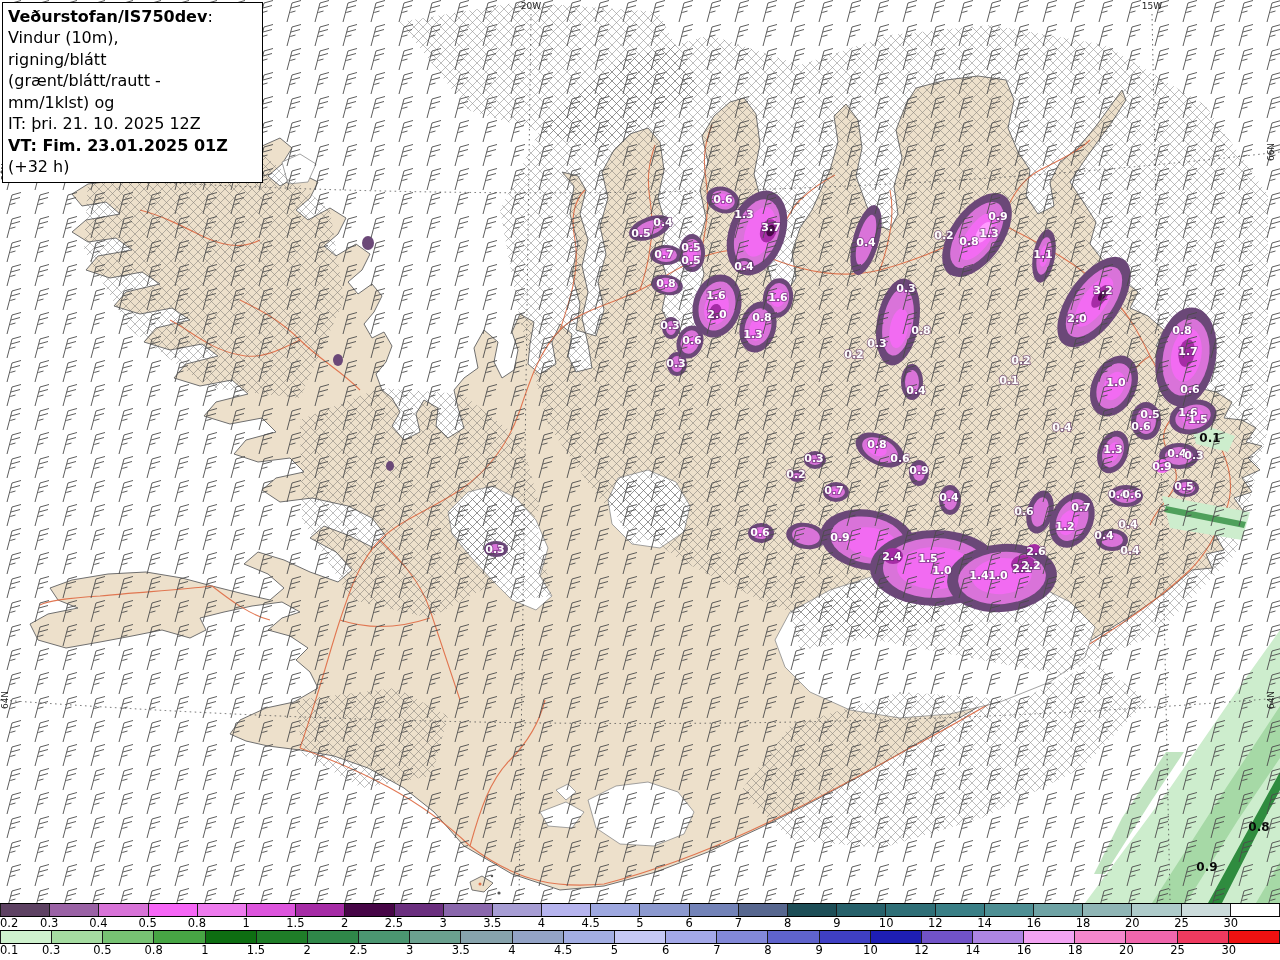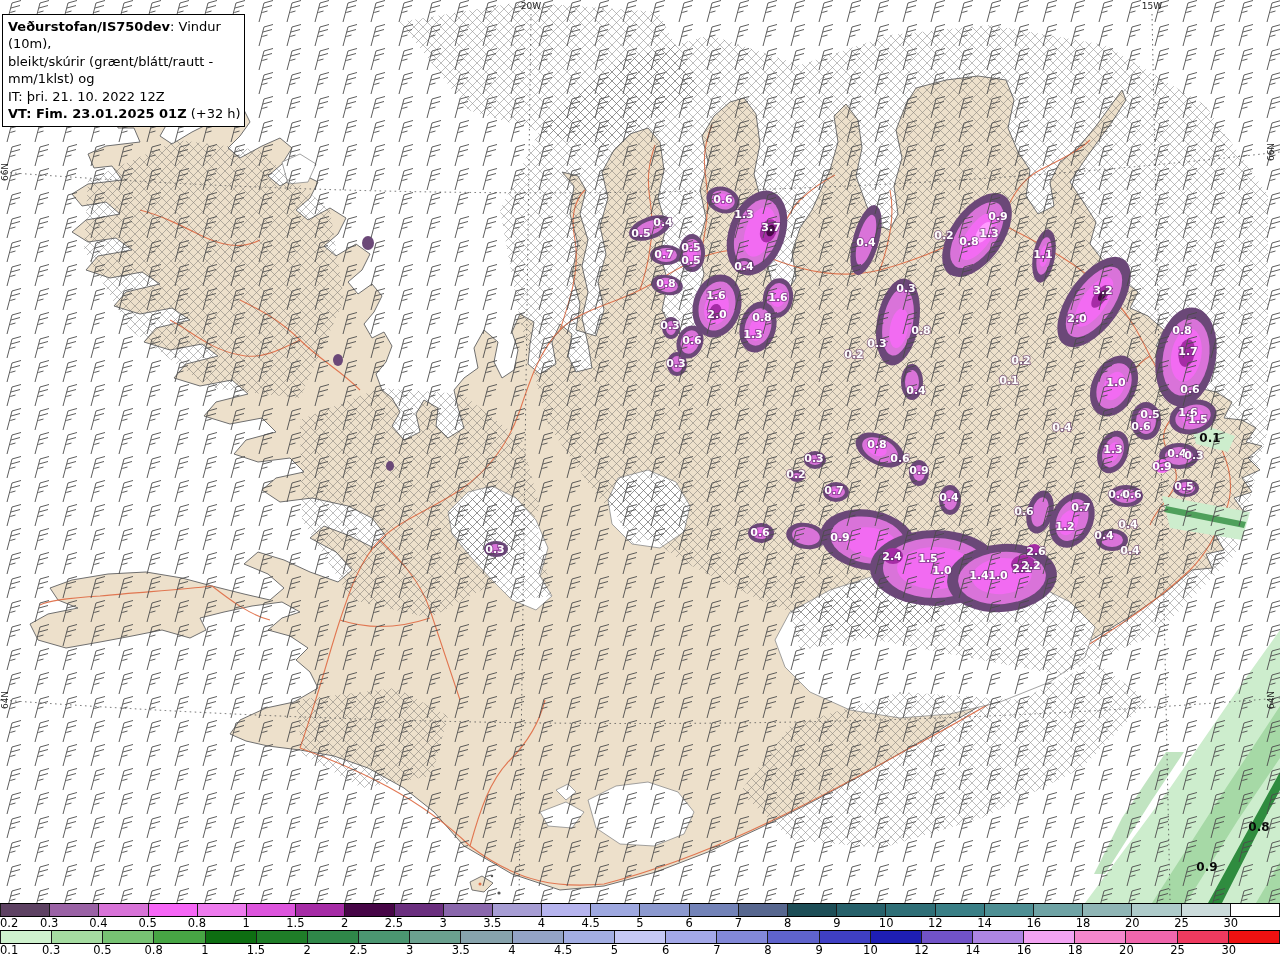--- a/index.html
+++ b/index.html
@@ -1,21 +1,21 @@
 <!DOCTYPE html>
 <html><head>
 <meta charset="utf-8">
 <style>
   html,body{margin:0;padding:0;background:#fff;}
   .stage{position:relative;width:1280px;height:960px;background:#ffffff;
          font-family:"DejaVu Sans",sans-serif;overflow:hidden;}
   #mapsvg{position:absolute;left:0;top:0;}
   
-  .titlebox{position:absolute;left:2px;top:14px;width:236px;background:#ffffff;
-            border:1.5px solid #000;padding:3px 0 4px 5px;font-size:13px;
+  .titlebox{position:absolute;left:2px;top:2px;width:236px;background:#ffffff;
+            border:1.5px solid #000;padding:3px 18px 4px 5px;font-size:16px;
             line-height:1.34;color:#000;z-index:6;}
   .titlebox b{font-weight:bold;}
   
   .legend{position:absolute;left:0;width:1280px;z-index:5;}
   .bar{display:flex;height:14px;border-top:1px solid #000;border-bottom:1px solid #000;
        box-sizing:border-box;background:#fff;}
   .cell{flex:1 1 0;border-right:1px solid #1a1a1a;box-sizing:border-box;}
   .cell:first-child{border-left:1px solid #1a1a1a;}
   .lblrow{position:relative;height:13px;font-size:11.5px;color:#000;background:#fff;}
   .lbl{position:absolute;top:-1px;transform:translateX(-50%);white-space:nowrap;}
@@ -471,22 +471,22 @@
         <text x="1152" y="9" class="gratlabel" text-anchor="middle">15W</text>
         <text x="8" y="172" class="gratlabel" text-anchor="middle" transform="rotate(-90 8 172)">66N</text>
         <text x="8" y="700" class="gratlabel" text-anchor="middle" transform="rotate(-90 8 700)">64N</text>
         <text x="1274" y="152" class="gratlabel" text-anchor="middle" transform="rotate(-90 1274 152)">66N</text>
         <text x="1274" y="700" class="gratlabel" text-anchor="middle" transform="rotate(-90 1274 700)">64N</text>
       </g>
 </svg>
 
 <div class="titlebox">
   <div><b>Veðurstofan/IS750dev</b><span>: Vindur (10m),</span></div>
-  <div>bleikt/skúrir (grænt/blátt/rautt - mm/1klst) og</div>
-  <div>IT: þri. 21. 10. 2022 12Z</div>
+  <div>rigning/blátt (grænt/blátt/rautt - mm/1klst) og</div>
+  <div>IT: þri. 21. 10. 2025 12Z</div>
   <div><b>VT: Fim. 23.01.2025 01Z</b><span> (+32 h)</span></div>
 </div>
 
 <div class="legend" style="top:903px;">
   <div class="bar" id="snow-bar">
         <div class="cell" style="background: rgb(94, 66, 99);"></div>
         <div class="cell" style="background: rgb(154, 98, 165);"></div>
         <div class="cell" style="background: rgb(216, 115, 216);"></div>
         <div class="cell" style="background: rgb(246, 102, 246);"></div>
         <div class="cell" style="background: rgb(238, 123, 238);"></div>

